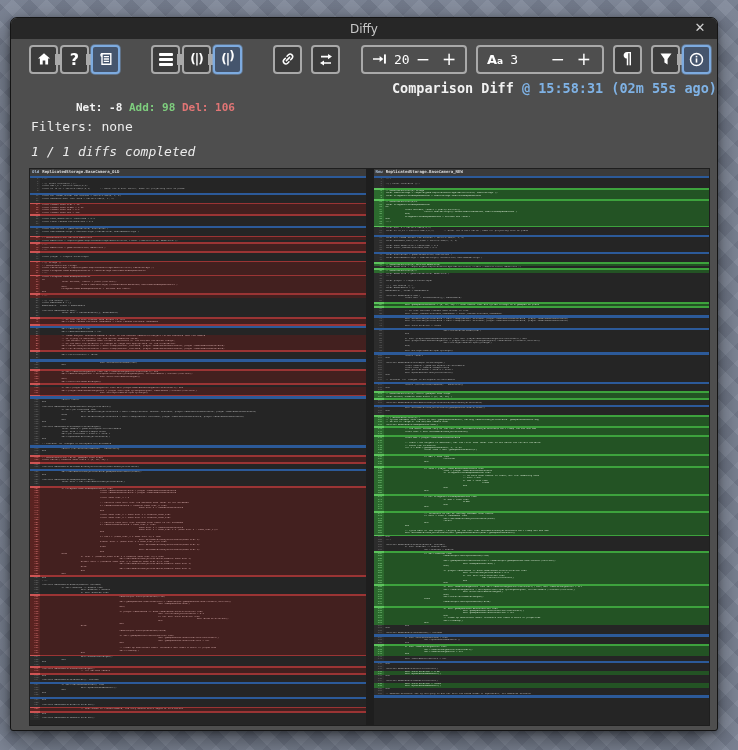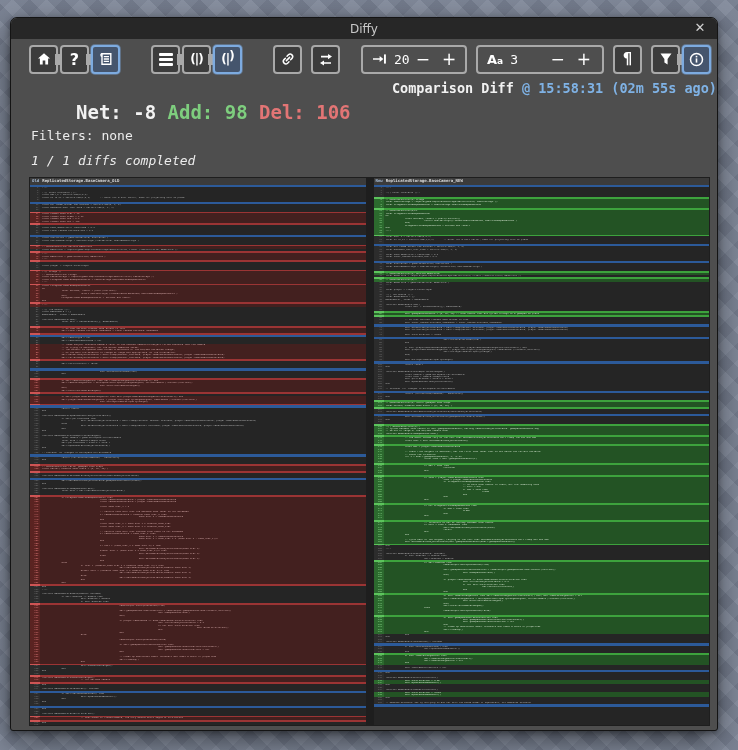--- a/index.html
+++ b/index.html
@@ -54,21 +54,21 @@
   .tgroup .plus{ font-size:17px; padding:0 2px 0 6px; }
   .aa{ font-size:13px; font-weight:bold; }
   .aa small{ font-size:9px; font-weight:bold; }
   .pilcrow{ font-size:15px; }
   .spacer{ flex:1; }
   
   .infobar{ padding:3px 0 0 20px; font-family:"DejaVu Sans Mono",monospace; flex:0 0 auto; }
   .infobar .ln{ margin-bottom:5px; }
   .ln1{ font-size:13.5px; font-weight:bold; color:#f2f2f2;text-align:right; }
   .ln1 .time{ color:#7fb2e5; }
-  .ln2{ font-size:19px; font-weight:bold; color:#f2f2f2; margin-top:1px;padding-left:45px; }
+  .ln2{ font-size:11px; font-weight:bold; color:#f2f2f2; margin-top:1px;padding-left:45px; }
   .ln2 .add{ color:#7ece7e; } .ln2 .del{ color:#e27575; }
   .ln3,.ln4{ font-size:13px; color:#ececec; margin-top:1px; }
   .ln4{ margin-top:10px;font-style:italic; }
   
   .diffarea{
     flex:1; margin:4px 7px 4px 18px; background:#1e1e1e;
     display:flex; gap:8px; overflow:hidden; padding:1px;
   }
   .pane{ background:#252525; flex:1; overflow:hidden; display:flex; flex-direction:column; }
   .pane-header{

